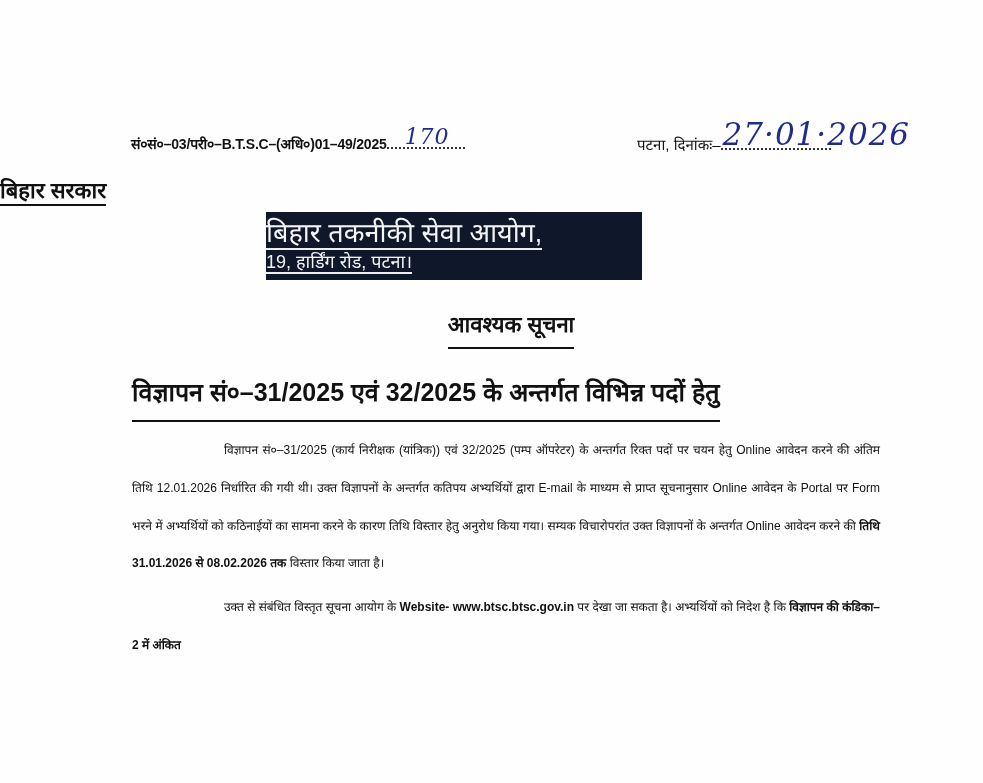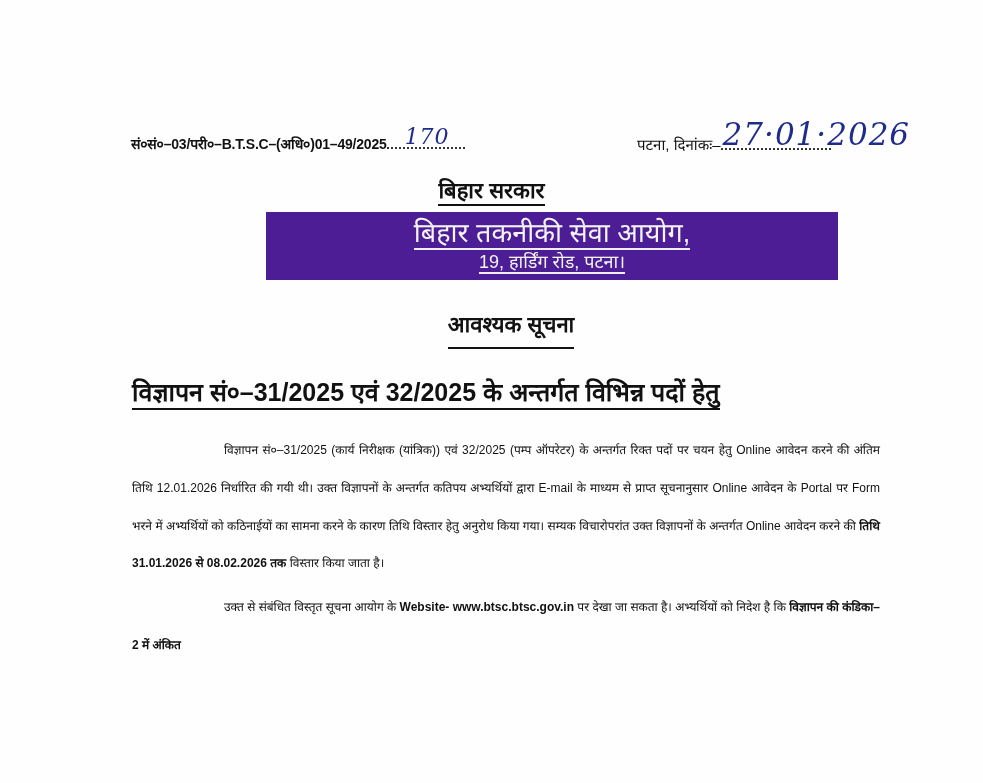--- a/index.html
+++ b/index.html
@@ -75,38 +75,38 @@
     font-size: 31px;
     letter-spacing: 1px;
     white-space: nowrap;
   }
   
   .govt {
     position: absolute;
     top: 174px;
     left: 0;
     width: 983px;
-    text-align: center;
+    text-align: left;
     font-size: 22px;
     font-weight: bold;
   }
   .govt span {
     border-bottom: 2px solid #111;
     padding-bottom: 1px;
   }
   
   .banner {
     position: absolute;
     top: 212px;
     left: 266px;
-    width: 572px;
+    width: 376px;
     height: 68px;
-    background: #4c1d95;
+    background: #0f172a;
     color: #f4f4f4;
-    text-align: center;
+    text-align: left;
   }
   .banner .l1 {
     margin-top: 4px;
     font-size: 27px;
     line-height: 34px;
   }
   .banner .l1 span {
     border-bottom: 2px solid #eee;
   }
   .banner .l2 {
@@ -136,21 +136,21 @@
     position: absolute;
     top: 374px;
     left: 132px;
     width: 760px;
     font-size: 25px;
     font-weight: bold;
     white-space: nowrap;
   }
   .subject span {
     border-bottom: 2px solid #111;
-    padding-bottom: 2px;
+    padding-bottom: 14px;
   }
   
   .body-text {
     position: absolute;
     top: 432px;
     left: 132px;
     width: 748px;
     font-size: 12px;
     line-height: 37.8px;
     text-align: justify;

